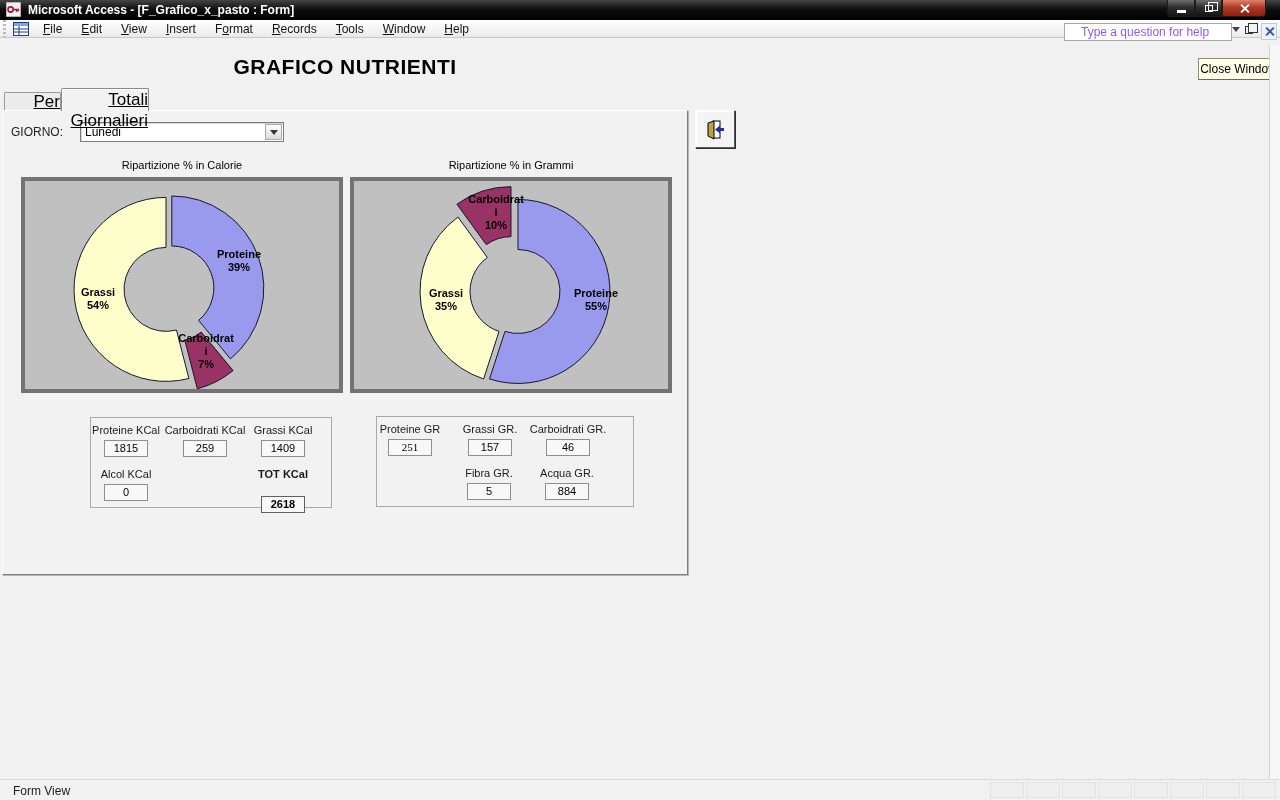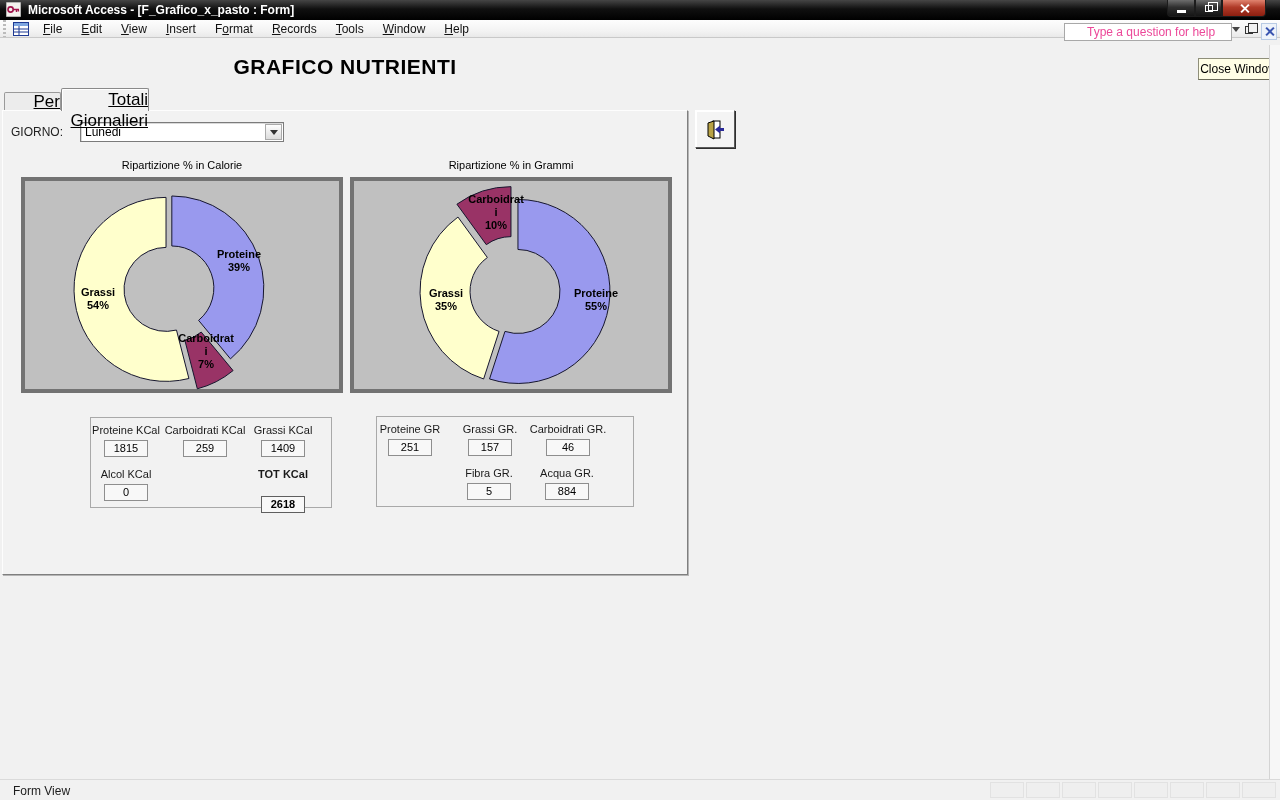--- a/index.html
+++ b/index.html
@@ -28,21 +28,21 @@
   
   .menubar { position:absolute; left:0; top:20px; width:1280px; height:18px;
     background:linear-gradient(#fdfdfd,#f2f2f2 70%,#e9e9e9); border-bottom:1px solid #c9c9c9;
     display:flex; align-items:center; font-size:12px; color:#111; }
   .grip { width:3px; height:17px; margin-left:3px;
     background-image:repeating-linear-gradient(#bbb 0 2px, transparent 2px 4px); }
   .formicon { width:16px; height:14px; margin:0 6px 0 7px; }
   .menu-item { padding:3px 8px; margin-right:3px; cursor:default; }
   .menu-item u { text-decoration:underline; }
   .helpbox { position:absolute; left:1064px; top:3px; width:168px; height:18px; background:#fff;
-    border:1px solid #a8a8a8; font-size:12px; color:#ec4899; line-height:16px; padding-left:22px; }
+    border:1px solid #a8a8a8; font-size:12px; color:#8b5cf6; line-height:16px; padding-left:16px; }
   .helpdrop { position:absolute; left:1232px; top:7px; width:0; height:0;
     border-left:4px solid transparent; border-right:4px solid transparent; border-top:5px solid #444; }
   .mdirestore { position:absolute; left:1245px; top:6px; width:8px; height:8px; border:1px solid #333; }
   .mdirestore:before { content:""; position:absolute; left:2px; top:-4px; width:8px; height:8px; border:1px solid #333; background:#f2f2f2; }
   .mdiclose { position:absolute; left:1261px; top:3px; width:16px; height:17px; border:1px solid #b9cbe4; background:#eef3fa;
     display:flex; align-items:center; justify-content:center; }
   .glyph-bx { position:relative; width:9px; height:9px; }
   .glyph-bx:before,.glyph-bx:after { content:""; position:absolute; left:4px; top:-1px; width:2px; height:11px; background:#3a55b0; }
   .glyph-bx:before { transform:rotate(45deg);} .glyph-bx:after { transform:rotate(-45deg);}
 
@@ -202,21 +202,21 @@
         <div class="cell-field" style="left: 92px; top: 22px;">259</div>
         <div class="cell-label" style="left: 132px; top: 6px;">Grassi KCal</div>
         <div class="cell-field" style="left: 170px; top: 22px;">1409</div>
         <div class="cell-label" style="left: -25px; top: 50px;">Alcol KCal</div>
         <div class="cell-field" style="left: 13px; top: 66px;">0</div>
         <div class="cell-label b" style="left: 132px; top: 50px;">TOT KCal</div>
         <div class="cell-field b" style="left: 170px; top: 78px;">2618</div>
       </div>
     <div class="panel" style="left:373px; top:305px; width:258px; height:91px">
         <div class="cell-label" style="left: -27px; top: 6px;">Proteine GR</div>
-        <div class="cell-field" style="left: 11px; top: 22px;">251</div>
+        <div class="cell-field" style="left: 11px; top: 22px; font-family: Liberation Serif, serif;">251</div>
         <div class="cell-label" style="left: 53px; top: 6px;">Grassi GR.</div>
         <div class="cell-field" style="left: 91px; top: 22px;">157</div>
         <div class="cell-label" style="left: 131px; top: 6px;">Carboidrati GR.</div>
         <div class="cell-field" style="left: 169px; top: 22px;">46</div>
         <div class="cell-label" style="left: 52px; top: 50px;">Fibra GR.</div>
         <div class="cell-field" style="left: 90px; top: 66px;">5</div>
         <div class="cell-label" style="left: 130px; top: 50px;">Acqua GR.</div>
         <div class="cell-field" style="left: 168px; top: 66px;">884</div>
       </div>
 

